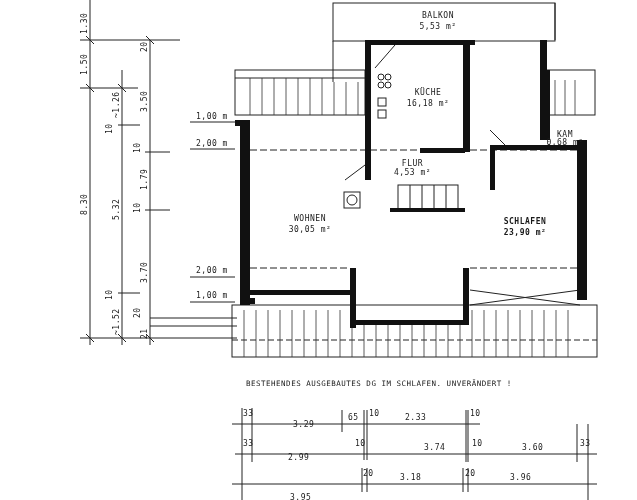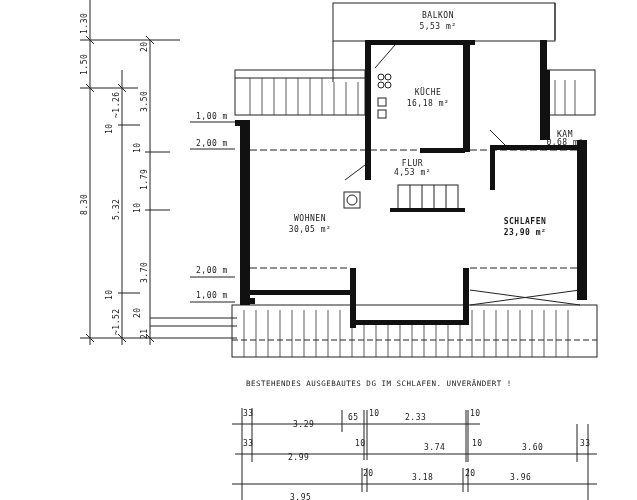--- a/index.html
+++ b/index.html
@@ -222,15 +222,15 @@
 <div class="lbl" style="left:243px;top:440px;">33</div>
 <div class="lbl" style="left:293px;top:421px;">3.29</div>
 <div class="lbl" style="left:355px;top:440px;">10</div>
 <div class="lbl" style="left:376px;top:444px;margin-left:48px;">3.74</div>
 <div class="lbl" style="left:472px;top:440px;">10</div>
 <div class="lbl" style="left:522px;top:444px;">3.60</div>
 <div class="lbl" style="left:580px;top:440px;">33</div>
 
 <div class="lbl" style="left:290px;top:494px;">3.95</div>
 <div class="lbl" style="left:363px;top:470px;">20</div>
-<div class="lbl" style="left:412px;top:474px;">3.18</div>
+<div class="lbl" style="left:400px;top:474px;">3.18</div>
 <div class="lbl" style="left:465px;top:470px;">20</div>
 <div class="lbl" style="left:510px;top:474px;text-align:right;">3.96</div>
 
 </body></html>

